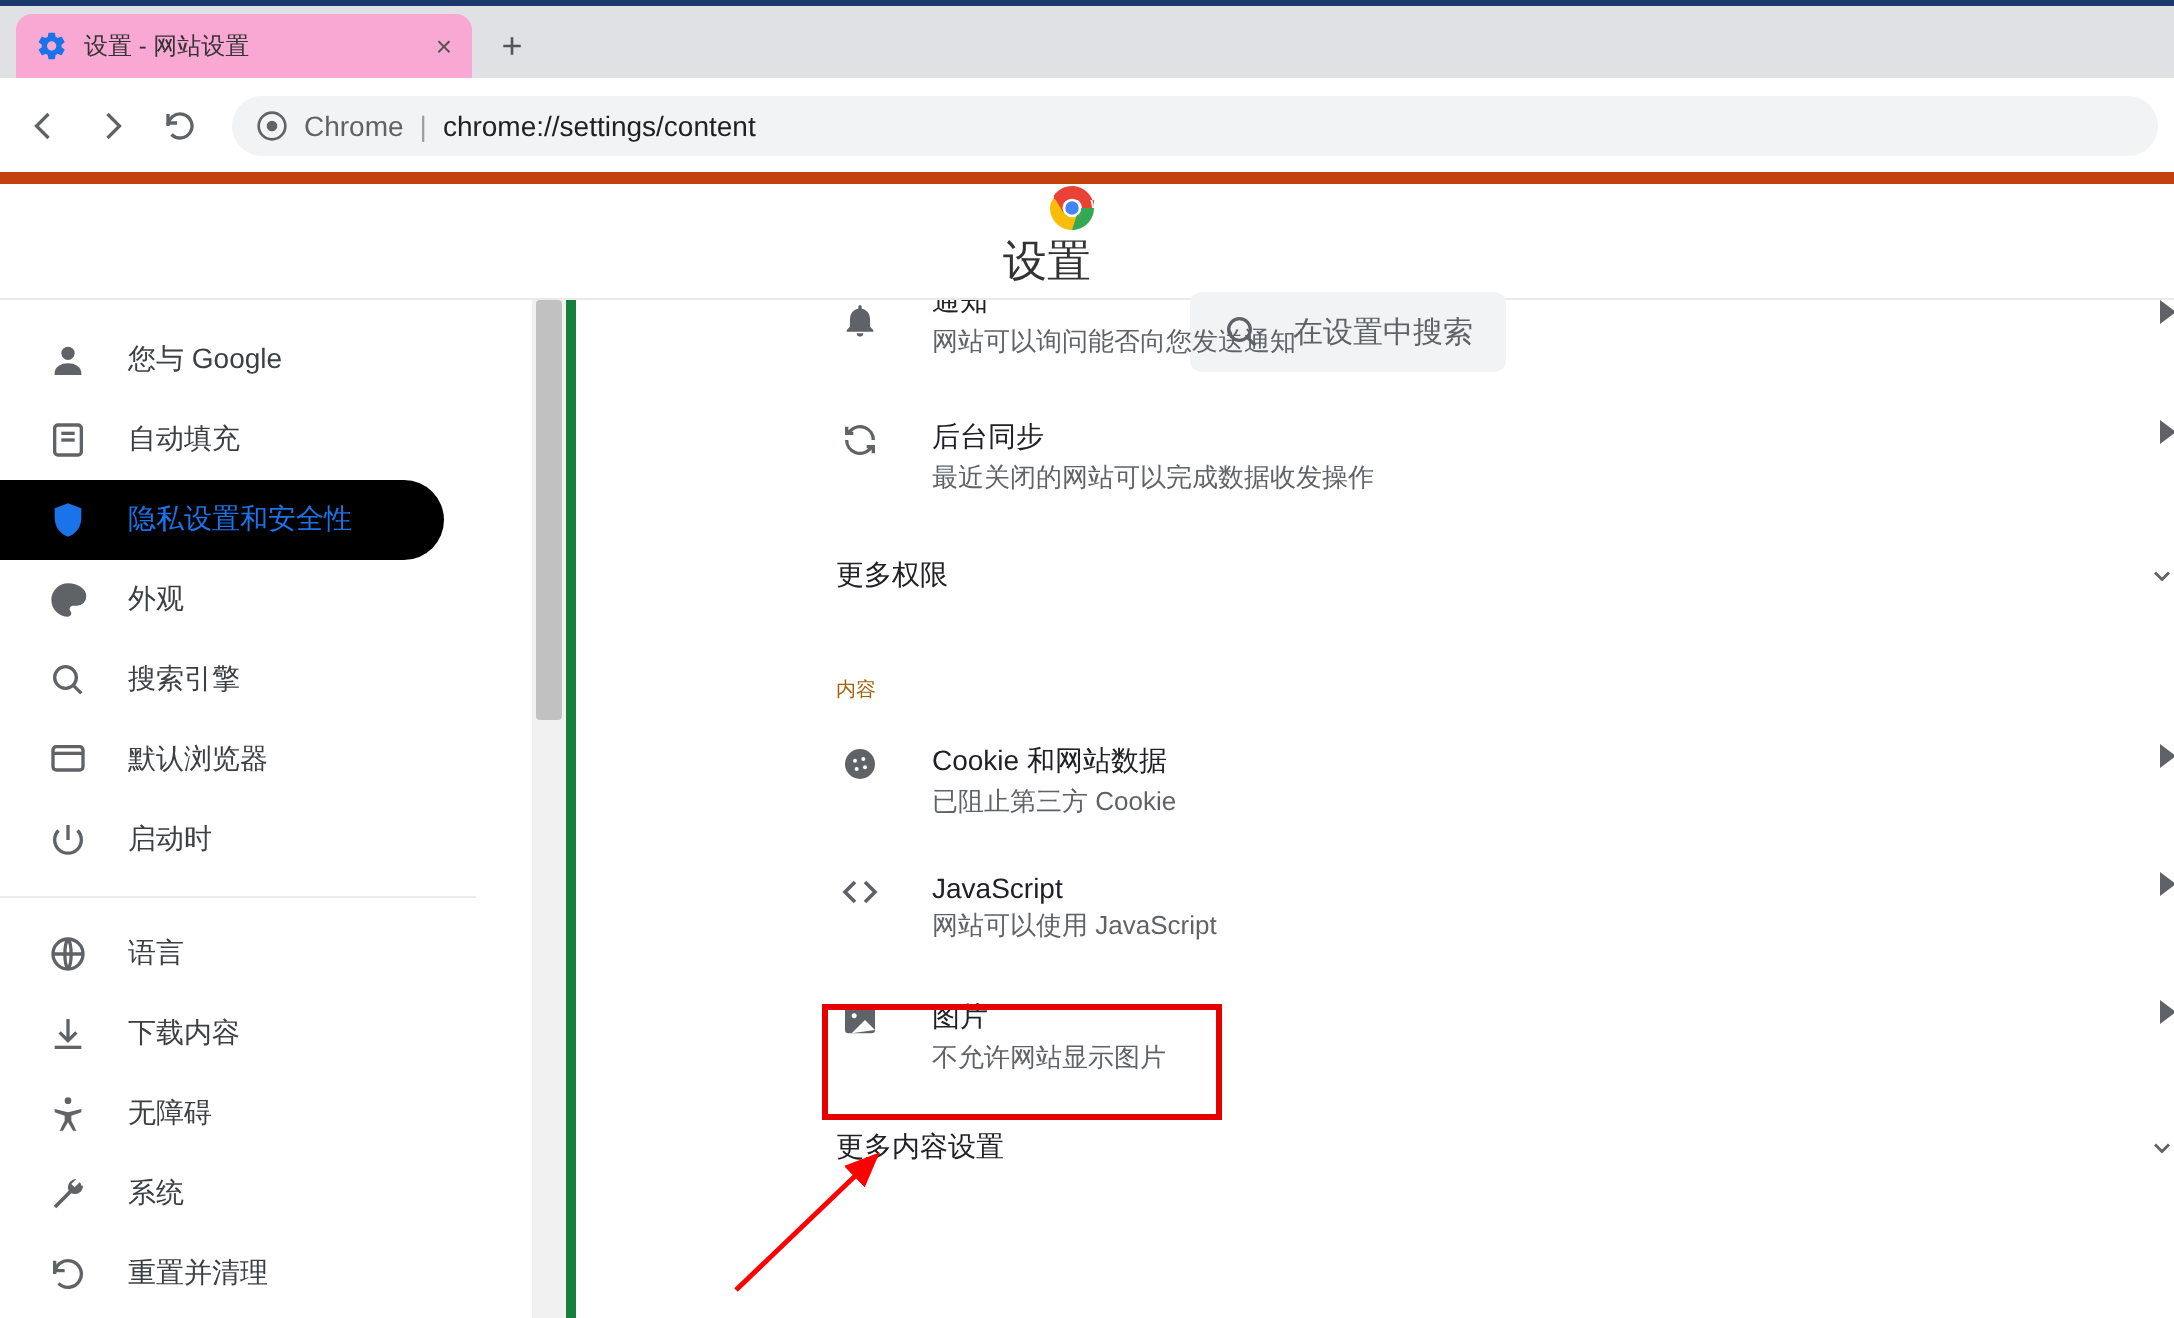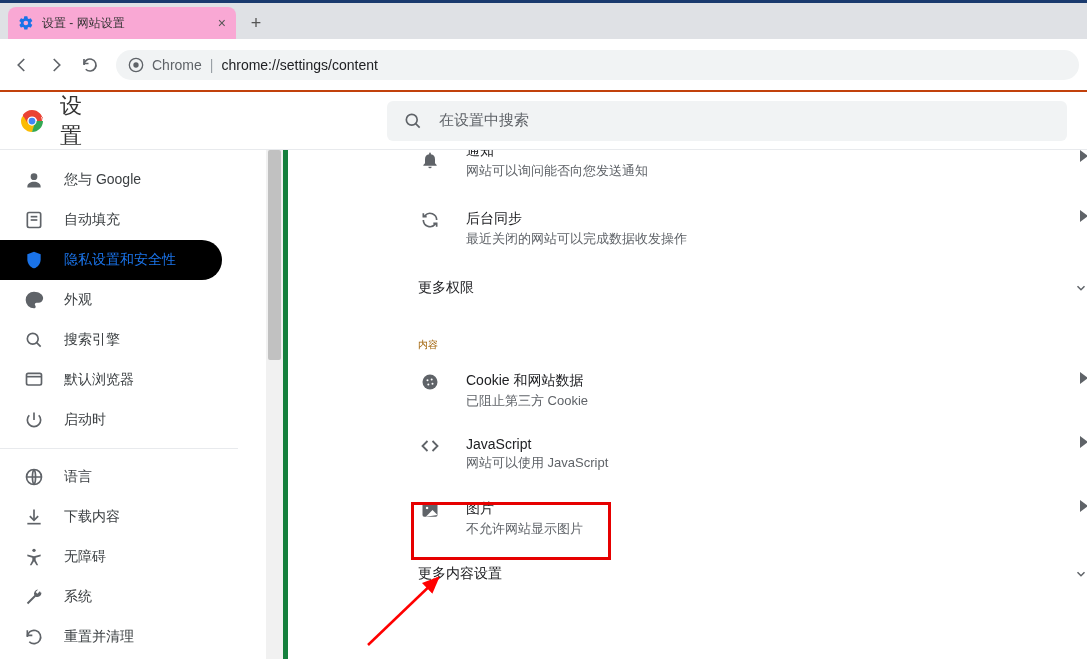--- a/index.html
+++ b/index.html
@@ -5,28 +5,28 @@
   * { box-sizing: border-box; margin: 0; padding: 0; font-family: "Segoe UI", Arial, sans-serif; }
   body { width: 1087px; height: 659px; overflow: hidden; background: #fff; border-top: 3px solid #1a3a6e; }
   
   .tabstrip { height: 36px; background: #dfe1e5; display: flex; align-items: flex-end; padding-left: 8px; }
   .tab { background: #f9a8d4; height: 32px; width: 228px; border-radius: 8px 8px 0 0; display: flex; align-items: center; padding: 0 10px; font-size: 12px; color: #333; position: relative; }
   .tab .favicon { width: 16px; height: 16px; margin-right: 8px; display:flex; align-items:center; justify-content:center;}
   .tab .title { flex: 1; white-space: nowrap; overflow: hidden; }
   .tab .close { color:#555; font-size:14px; }
   .newtab { width:28px; height:28px; display:flex; align-items:center; justify-content:center; color:#555; font-size:18px; margin-left:6px; margin-bottom:2px;}
   
-  .toolbar { height: 53px; background:#fff; border-bottom:2px solid #c2410c; display:flex; align-items:center; padding: 0 8px; gap:6px;}
+  .toolbar { height: 53px; background:#fff; border-bottom:6px solid #c2410c; display:flex; align-items:center; padding: 0 8px; gap:6px;}
   .navbtn { width:28px; height:28px; display:flex; align-items:center; justify-content:center; color:#5f6368; border-radius:50%;}
   .addrbar { flex:1; height:30px; background:#f1f3f4; border-radius:15px; display:flex; align-items:center; padding:0 12px; font-size:14px; color:#5f6368; margin-left:6px;}
   .addrbar .chrome-ind { display:flex; align-items:center; gap:8px; color:#5f6368; }
   .addrbar .sep { margin:0 8px; color:#9aa0a6;}
   .addrbar .url { color:#202124; }
   
-  .settings-header { height:58px; display:flex; align-items:center; padding:0 20px; border-bottom:1px solid #e8eaed;}
+  .settings-header { height:58px; display:flex; align-items:center; padding:0 20px; border-bottom:1px solid #e8eaed;flex-direction:column;}
   .settings-header .logo { width:24px; height:24px; margin-right:16px;}
   .settings-header .title { font-size:22px; color:#333; margin-right: 40px;}
   .searchwrap { flex:0 0 680px; margin-left:260px; }
   .searchbox { height:40px; background:#f1f3f4; border-radius:6px; display:flex; align-items:center; padding:0 16px; color:#5f6368; font-size:15px; }
   .searchbox svg { margin-right:16px; }
   
   .mainarea { display:flex; height: calc(659px - 3px - 36px - 38px - 58px); }
   .sidebar-wrap { width:288px; border-right:5px solid #15803d; position:relative;}
   .sidebar { width:238px; height:100%; overflow-y:auto; padding-top:10px;}
   .sideitem { height:40px; display:flex; align-items:center; padding-left:24px; font-size:14px; color:#3c4043; border-radius: 0 20px 20px 0; margin-right:16px; cursor:pointer;}

